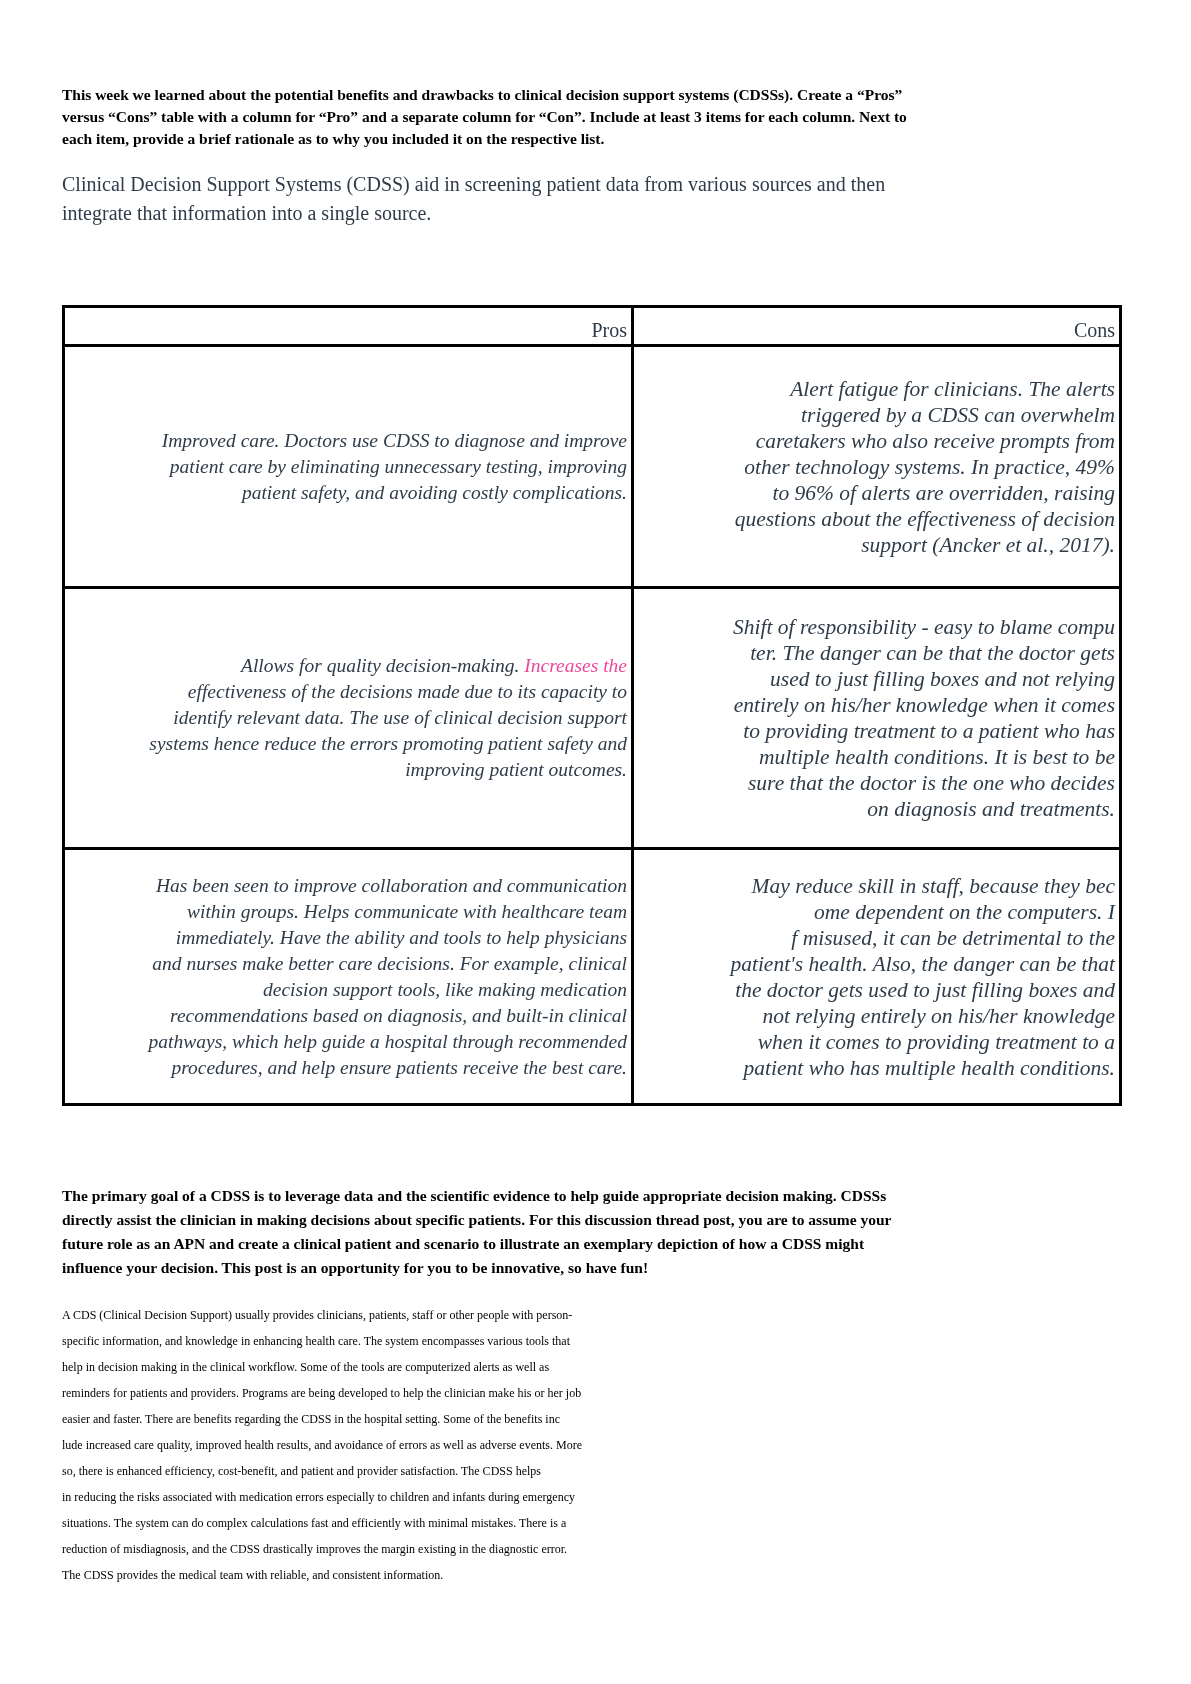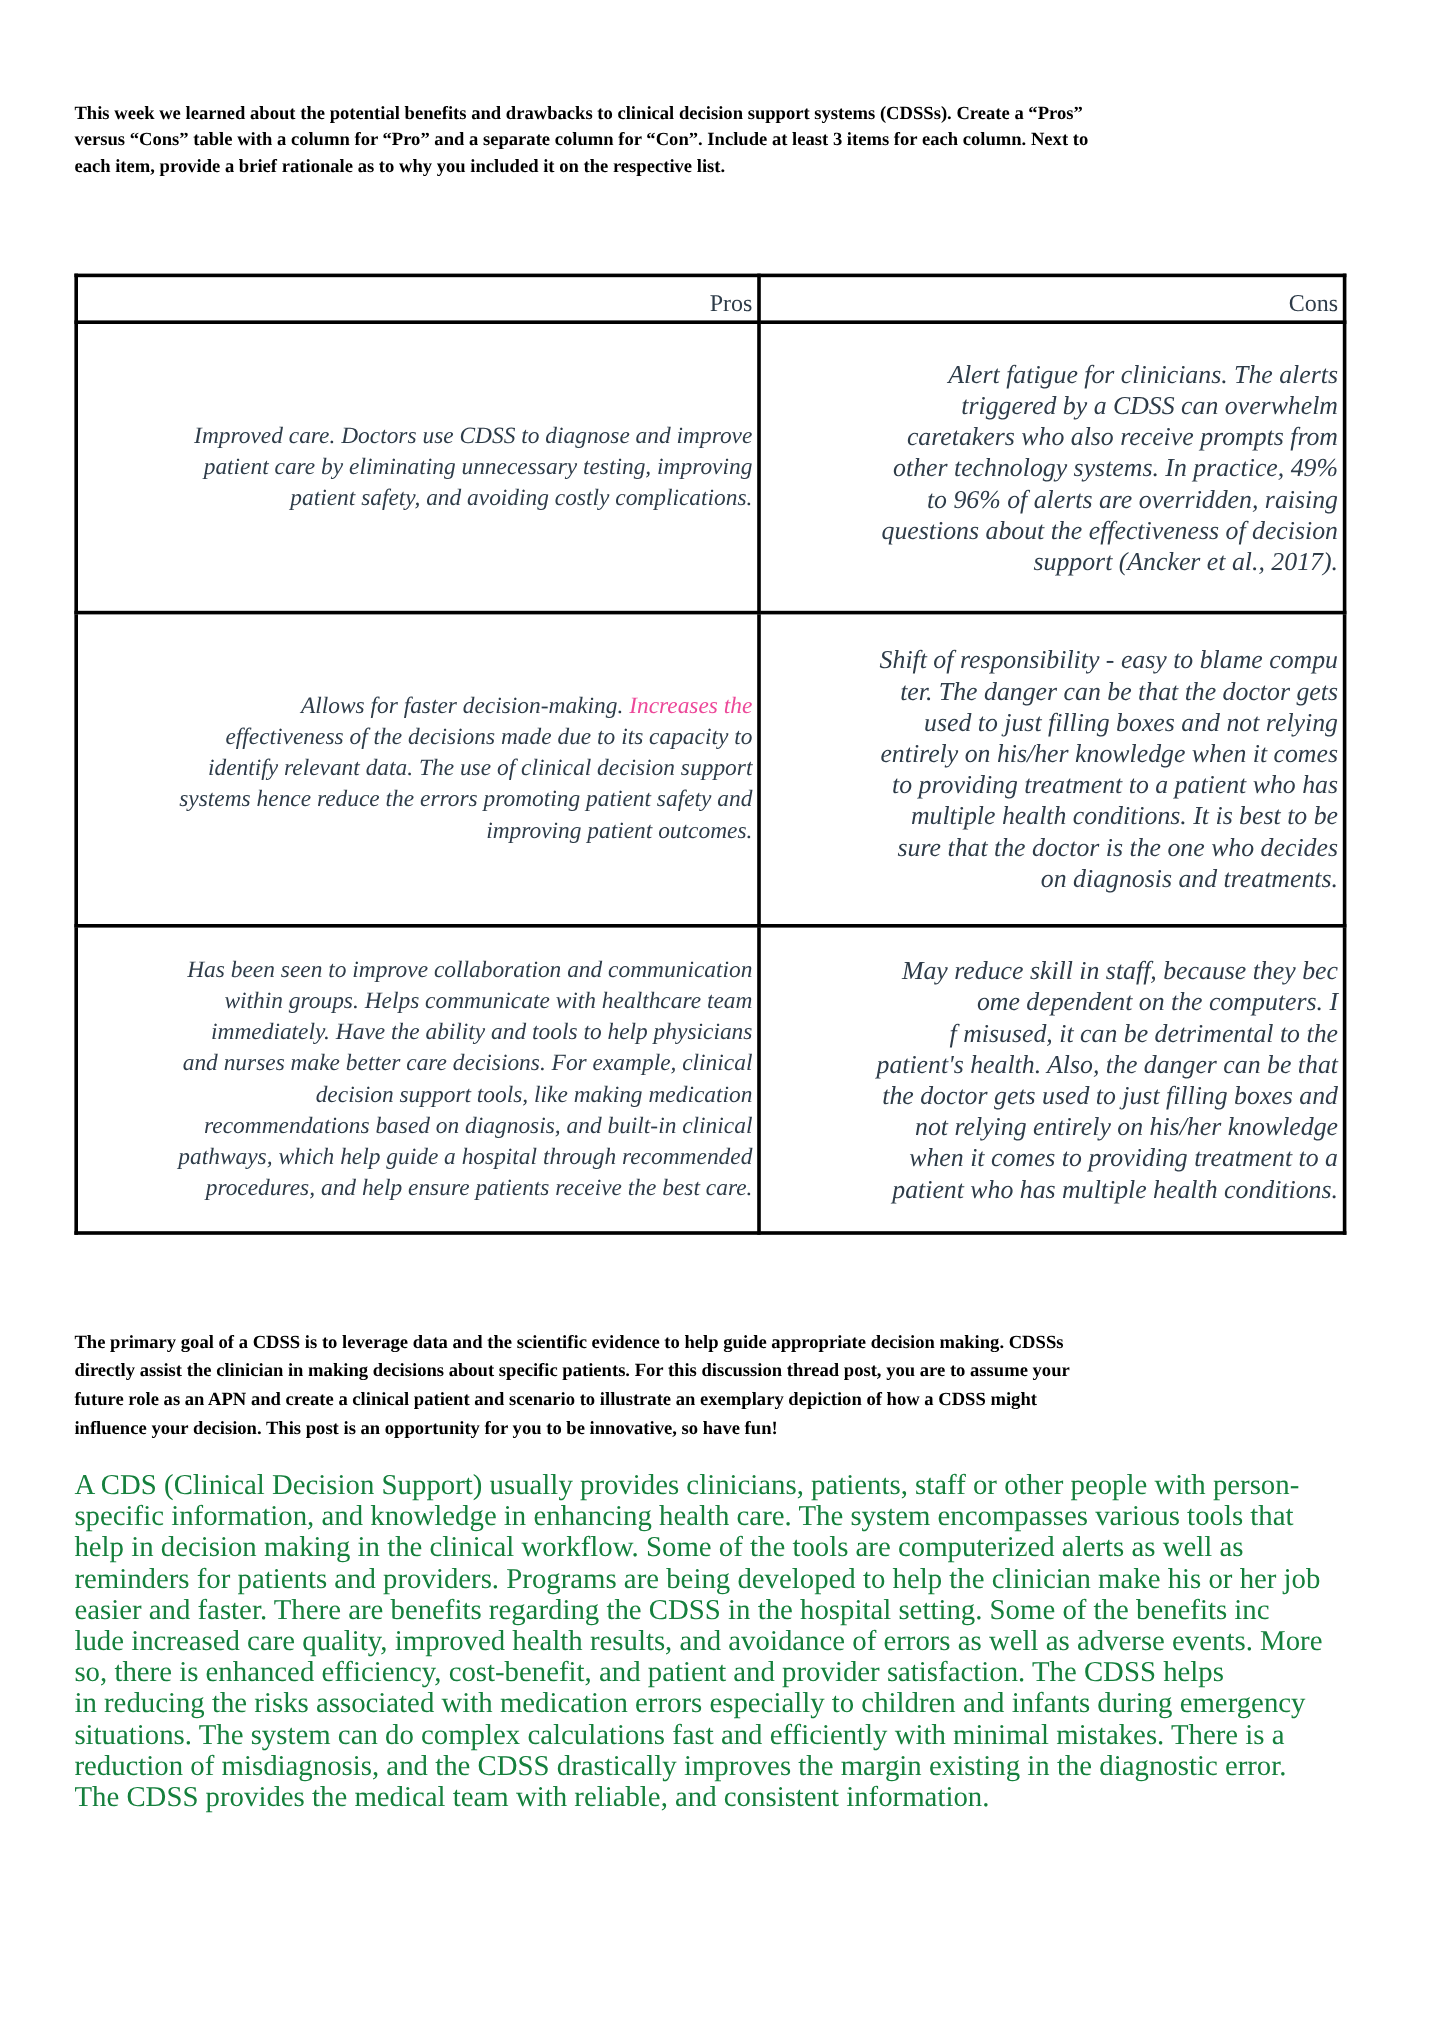--- a/index.html
+++ b/index.html
@@ -76,35 +76,37 @@
   td.con-cell { font-size: 21.5px; line-height: 26px; }
   tr.row-1 td { height: 235px; }
   tr.row-2 td { height: 254px; }
   tr.row-3 td { height: 249px; }
   .highlight-black { color: #ec4899; }
   .assignment-para {
     margin-top: 78px;
     line-height: 24px;
   }
   .closing-para {
-    color: #15803d;
-    font-size: 24px;
+    color: #000000;
+    font-size: 12px;
     line-height: 26px;
     margin-top: 22px;
   }
 </style>
 </head>
 <body>
 
 <div class="page">
 
   <p class="para bold-black intro-para">This week we learned about the potential benefits and drawbacks to clinical decision support systems (CDSSs). Create a “Pros”
 versus “Cons” table with a column for “Pro” and a separate column for “Con”. Include at least 3 items for each column. Next to
 each item, provide a brief rationale as to why you included it on the respective list.</p>
 
+  <p class="para summary-para">Clinical Decision Support Systems (CDSS) aid in screening patient data from various sources and then
+integrate that information into a single source.</p>
 
 
   <table class="pros-cons">
     <colgroup>
       <col class="col-pros">
       <col class="col-cons">
     </colgroup>
     <thead>
       <tr class="header-row">
         <th>Pros</th>
@@ -118,21 +120,21 @@
 patient safety, and avoiding costly complications.</td>
         <td class="con-cell">Alert fatigue for clinicians. The alerts
 triggered by a CDSS can overwhelm
 caretakers who also receive prompts from
 other technology systems. In practice, 49%
 to 96% of alerts are overridden, raising
 questions about the effectiveness of decision
 support (Ancker et al., 2017).</td>
       </tr>
       <tr class="row-2">
-        <td class="pro-cell"><span>Allows for faster decision-making. </span><span class="highlight-black">Increases the</span><span>
+        <td class="pro-cell"><span>Allows for quality decision-making. </span><span class="highlight-black">Increases the</span><span>
 effectiveness of the decisions made due to its capacity to
 identify relevant data. The use of clinical decision support
 systems hence reduce the errors promoting patient safety and
 improving patient outcomes.</span></td>
         <td class="con-cell">Shift of responsibility - easy to blame compu
 ter. The danger can be that the doctor gets
 used to just filling boxes and not relying
 entirely on his/her knowledge when it comes
 to providing treatment to a patient who has
 multiple health conditions. It is best to be

